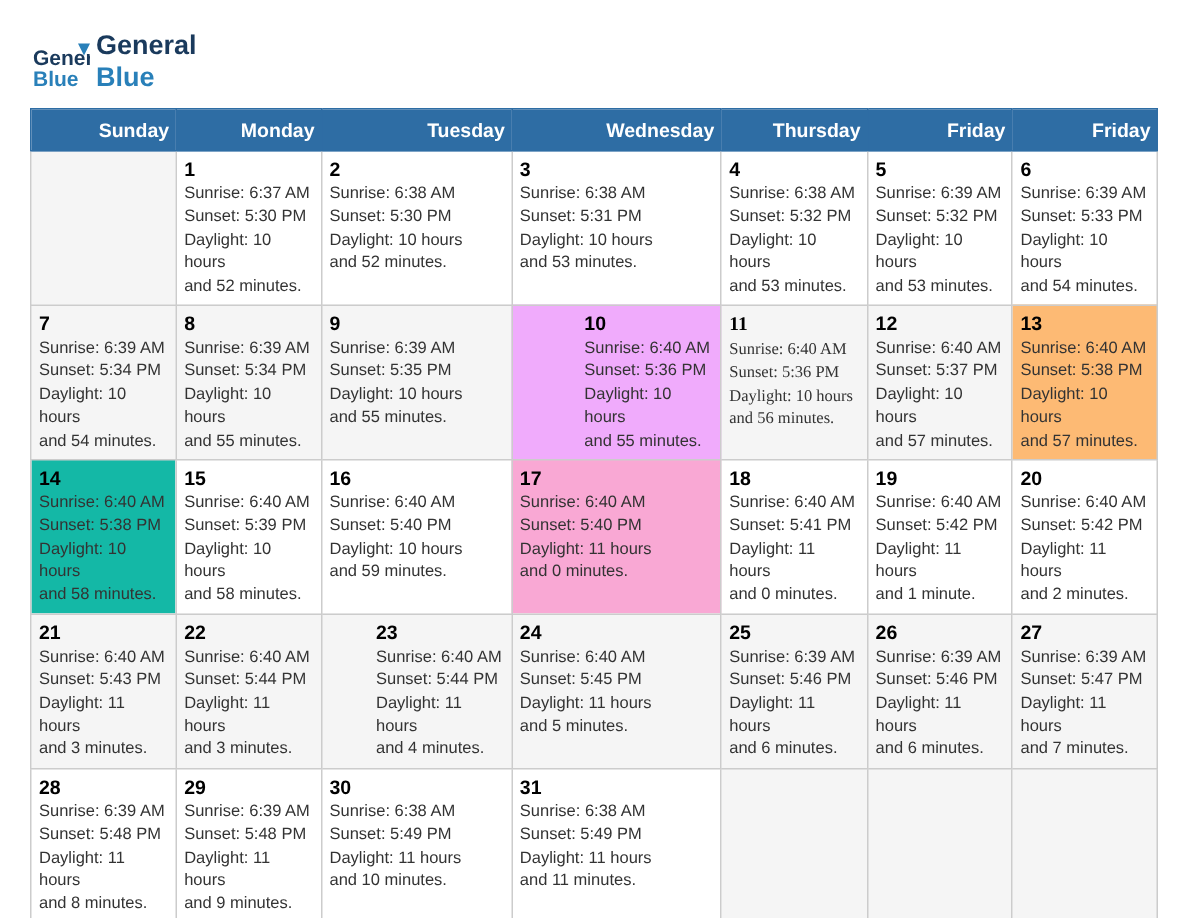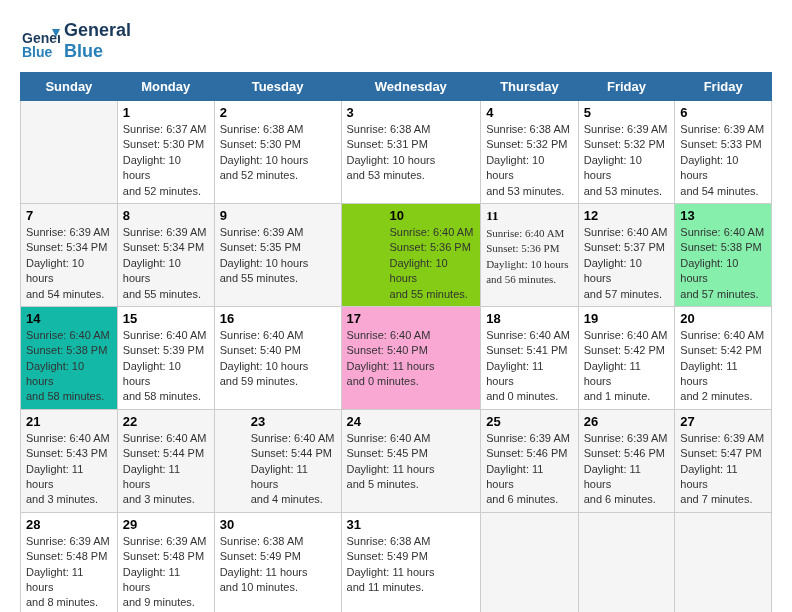--- a/index.html
+++ b/index.html
@@ -39,21 +39,21 @@
     }
     table {
       width: 100%;
       border-collapse: collapse;
       font-size: 11px;
     }
     thead tr th {
       background-color: #2e6da4;
       color: #fff;
       padding: 6px 4px;
-      text-align: center;
+      text-align: right;
       font-size: 13px;
       font-weight: bold;
       border: 1px solid #2e6da4;
       margin-left: 20px;
     }
     tbody tr td {
       border: 1px solid #ccc;
       padding: 4px 5px;
       vertical-align: top;
       min-height: 80px;
@@ -166,42 +166,42 @@
 Daylight: 10 hours
 and 55 minutes.</div>
         </td>
         <td style="background: rgb(245, 245, 245);">
           <div class="day-num">9</div>
           <div class="day-info" style="white-space: pre-line;">Sunrise: 6:39 AM
 Sunset: 5:35 PM
 Daylight: 10 hours
 and 55 minutes.</div>
         </td>
-        <td style="background: #84cc16; padding-left: 48px;">
+        <td style="background: #f0abfc; padding-left: 48px;">
           <div class="day-num">10</div>
           <div class="day-info" style="white-space: pre-line;">Sunrise: 6:40 AM
 Sunset: 5:36 PM
 Daylight: 10 hours
 and 55 minutes.</div>
         </td>
         <td style="background: rgb(245, 245, 245); font-family: Liberation Serif, serif;">
           <div class="day-num">11</div>
           <div class="day-info" style="white-space: pre-line;">Sunrise: 6:40 AM
 Sunset: 5:36 PM
 Daylight: 10 hours
 and 56 minutes.</div>
         </td>
         <td style="background: rgb(245, 245, 245);">
           <div class="day-num">12</div>
           <div class="day-info" style="white-space: pre-line;">Sunrise: 6:40 AM
 Sunset: 5:37 PM
 Daylight: 10 hours
 and 57 minutes.</div>
         </td>
-        <td style="background: #86efac;">
+        <td style="background: #fdba74;">
           <div class="day-num">13</div>
           <div class="day-info" style="white-space: pre-line;">Sunrise: 6:40 AM
 Sunset: 5:38 PM
 Daylight: 10 hours
 and 57 minutes.</div>
         </td>
       </tr>
       <tr>
         <td style="background: #14b8a6;">
           <div class="day-num">14</div>

